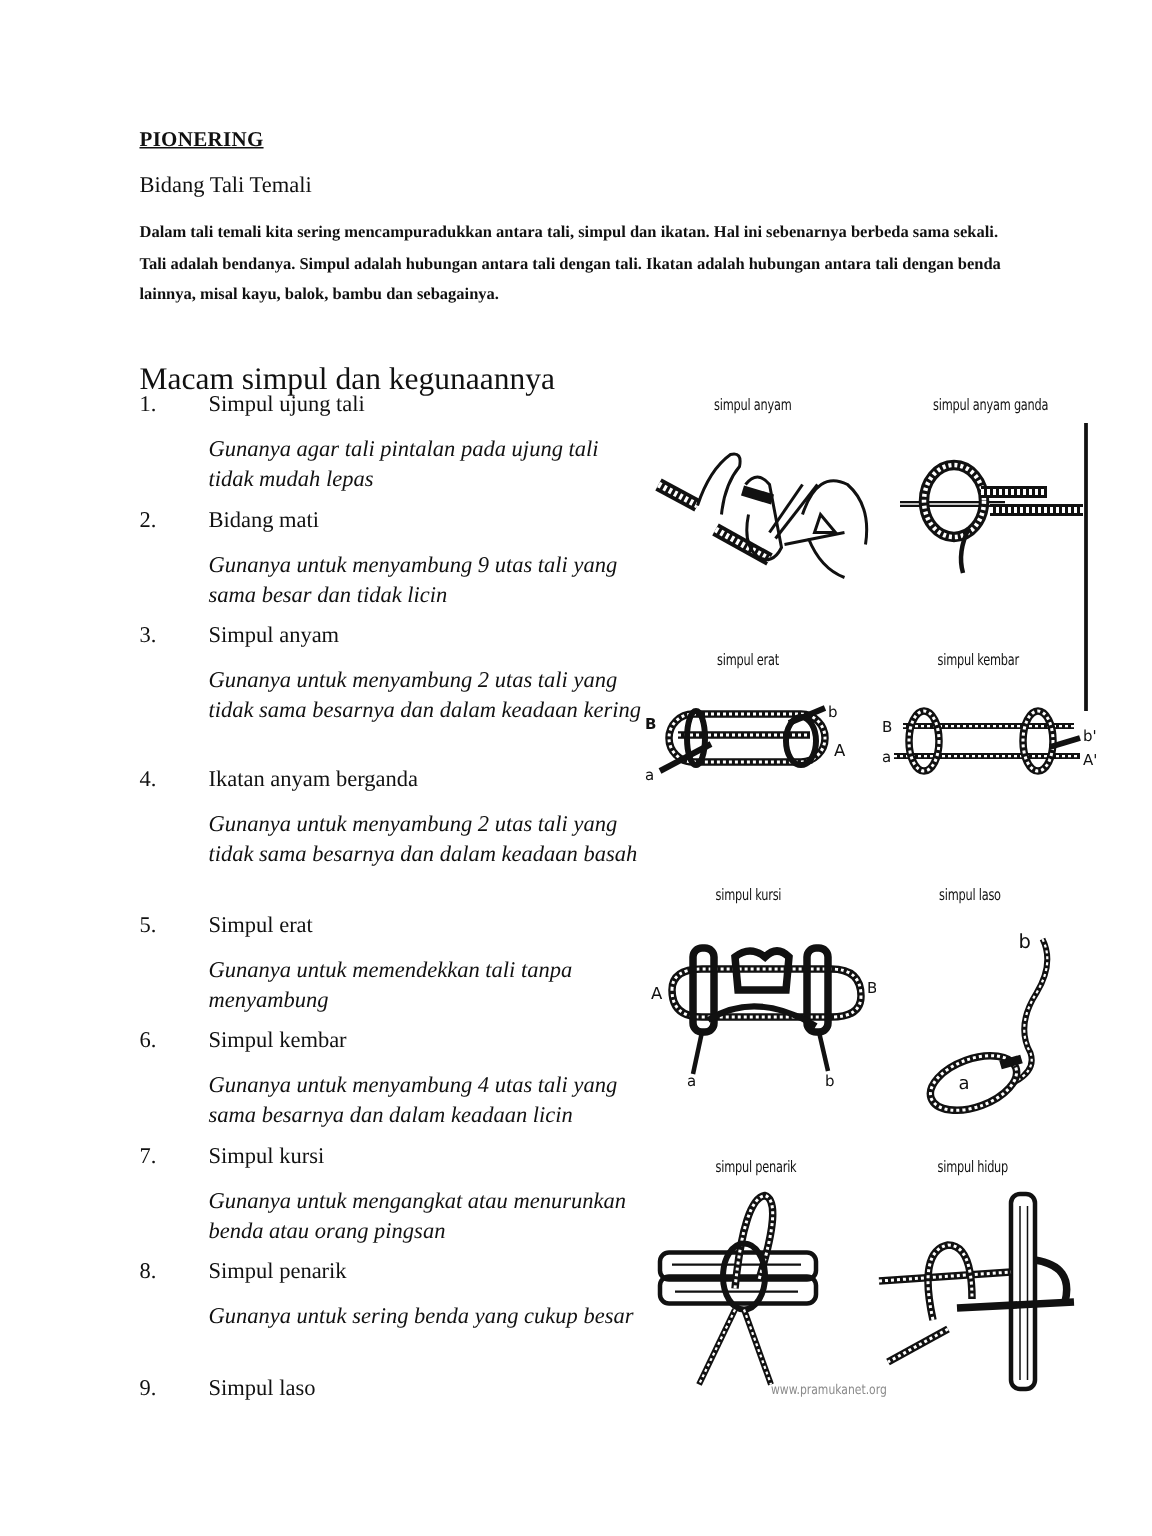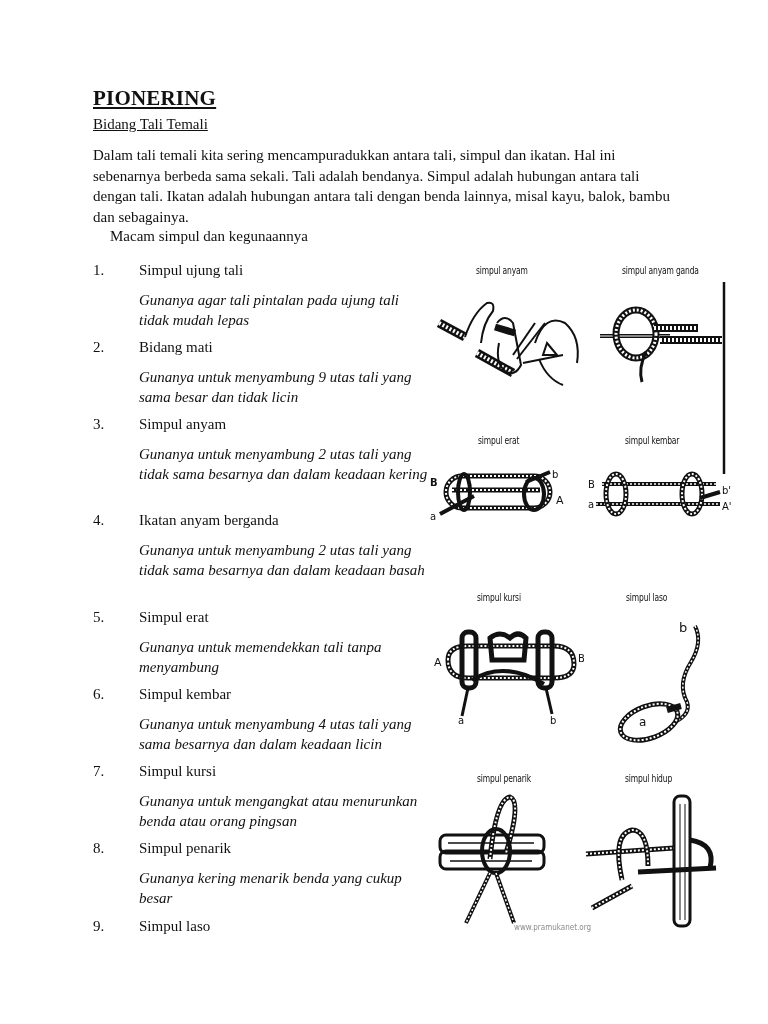--- a/index.html
+++ b/index.html
@@ -17,43 +17,42 @@
     }
     .page {
       position: absolute;
       left: 0; top: 0;
       width: 768px; height: 1024px;
       background: #ffffff;
     }
     .title {
       position: absolute;
       left: 93px; top: 86px;
-      font-size: 21px;
+      font-size: 14px;
       font-weight: bold;
       text-decoration: underline;
       letter-spacing: 0.2px;
     }
     .subtitle {
       position: absolute;
       left: 93px; top: 116px;
       font-size: 15px;
-      text-decoration: underline;
     }
     .intro {
       position: absolute;
       left: 93px; top: 145px;
       width: 580px;
-      font-size: 15px;
+      font-size: 11px;
       line-height: 20.5px;
+      font-weight: bold;
     }
     .list-heading {
       position: absolute;
-      left: 93px; top: 228px;
-      font-size: 15px;
-      margin-left: 17px;
+      left: 93px; top: 240px;
+      font-size: 21px;
     }
     .item {
       position: absolute;
       left: 93px;
       width: 340px;
       font-size: 15px;
     }
     .item .num {
       position: absolute;
       left: 0; top: 0;
@@ -141,21 +140,21 @@
     <div class="desc">Gunanya untuk menyambung 4 utas tali yang sama besarnya dan dalam keadaan licin</div>
   </div>
   <div class="item" style="top:763px;">
     <span class="num">7.</span>
     <span class="name">Simpul kursi</span>
     <div class="desc">Gunanya untuk mengangkat atau menurunkan benda atau orang pingsan</div>
   </div>
   <div class="item" style="top:840px;">
     <span class="num">8.</span>
     <span class="name">Simpul penarik</span>
-    <div class="desc">Gunanya kering menarik benda yang cukup besar</div>
+    <div class="desc">Gunanya untuk sering benda yang cukup besar</div>
   </div>
   <div class="item" style="top:918px;">
     <span class="num">9.</span>
     <span class="name">Simpul laso</span>
   </div>
 
   <div class="figure">
 
     <div class="fig-label" style="left:46px; top:6px;">simpul anyam</div>
     <div class="fig-label" style="left:192px; top:6px;">simpul anyam ganda</div>

